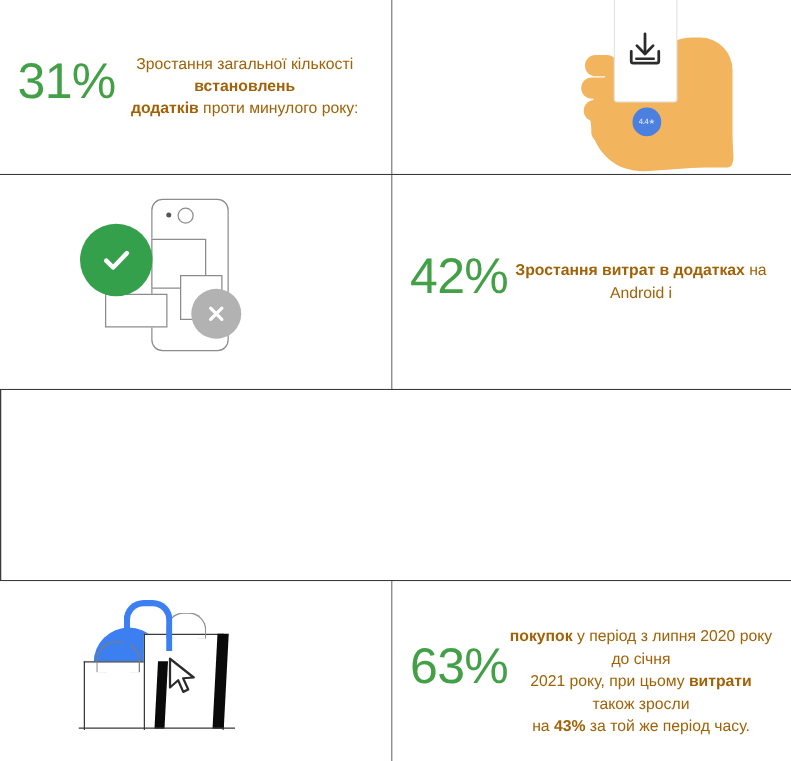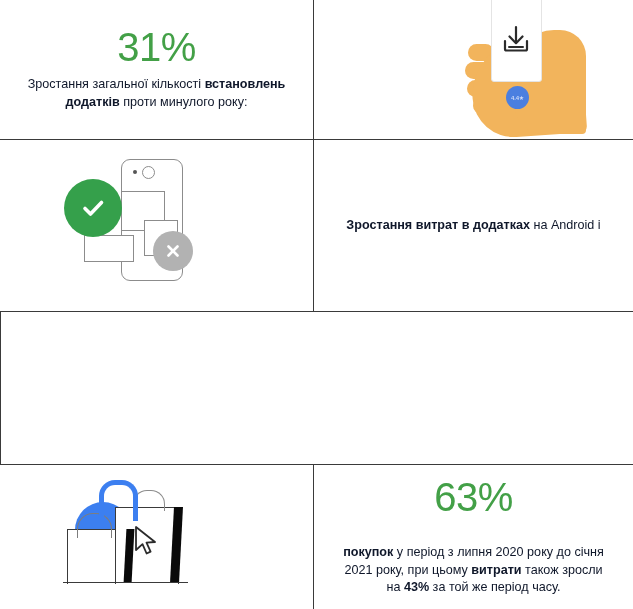--- a/index.html
+++ b/index.html
@@ -16,35 +16,35 @@
     display:grid;
     grid-template-columns:313px 1px 319px;
     grid-template-rows:139px 1px 171px 1px 152px 1px 144px;
   }
   .cell{position:relative;overflow:hidden;background:#fff;}
   .hline{background:#3a3a3a;width:100%;height:1px;grid-column:1 / span 3;}
   .vline{background:#3a3a3a;width:1px;height:100%;}
 
   
   .textcell{
-    display:flex;flex-direction:column;align-items:center;justify-content:center;
+    display:flex;flex-direction:row;align-items:center;justify-content:center;
     padding:0 14px;box-sizing:border-box;text-align:center;
   }
   .pct{
     color:#43a047;
     font-size:40px;
     font-weight:400;
     letter-spacing:-0.5px;
     line-height:1;
     margin-bottom:9px;
   }
   .caption{
     font-size:12.6px;
     line-height:1.42;
-    color:#0f172a;
+    color:#a16207;
     font-weight:400;
     max-width:300px;
   }
   .caption b{font-weight:700;}
 
   
   .illu{display:flex;align-items:center;justify-content:center;width:100%;height:100%;}
   .stage{position:relative;}
 
   
@@ -202,20 +202,21 @@
             <path d="M5.5 5.5 L14.5 14.5 M14.5 5.5 L5.5 14.5" stroke="#ffffff" stroke-width="2.6" stroke-linecap="round"></path>
           </svg>
         </div>
       </div>
     </div>
   </div>
 
   <div class="vline"></div>
 
   <div class="cell textcell">
+    <div class="pct">42%</div>
     <div class="caption"><span><b>Зростання витрат в додатках</b><span> на Android і</span></span><br></div>
   </div>
 
   <div class="hline"></div>
 
 
   <div class="vline"></div>
 
   <div class="cell">
     <div class="illu">

